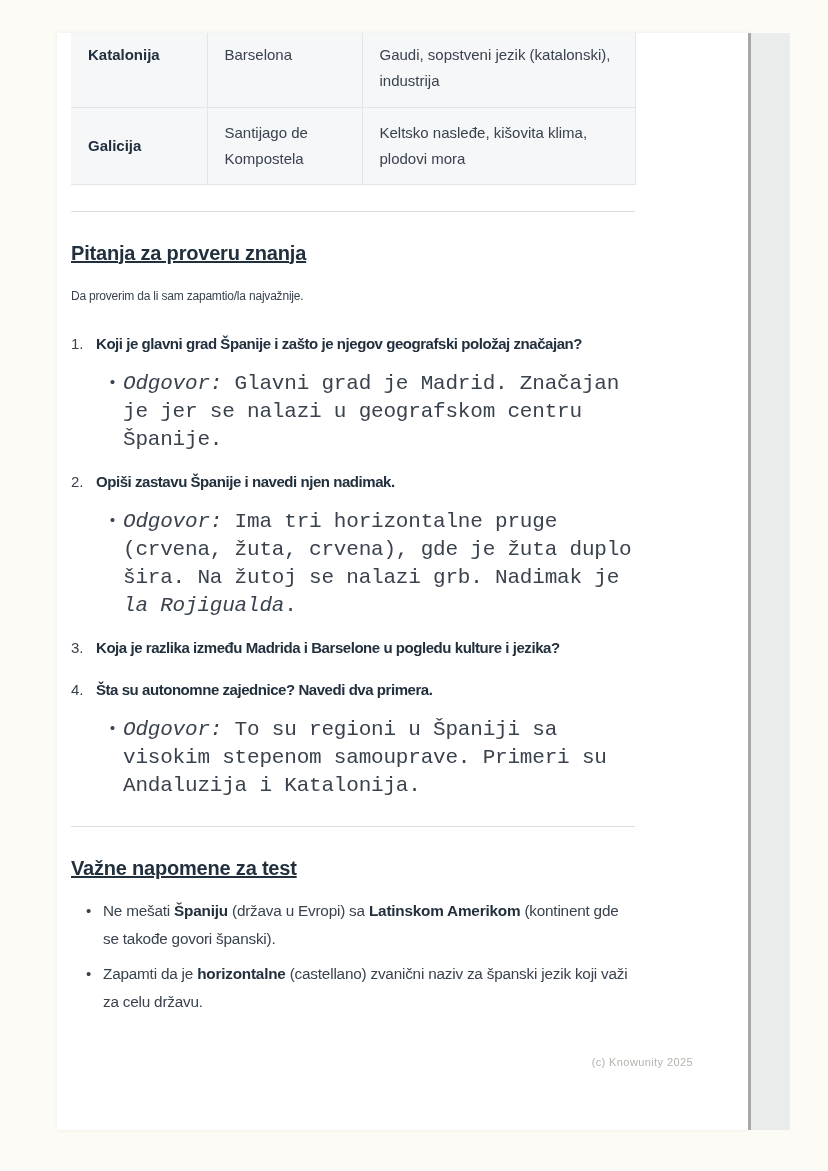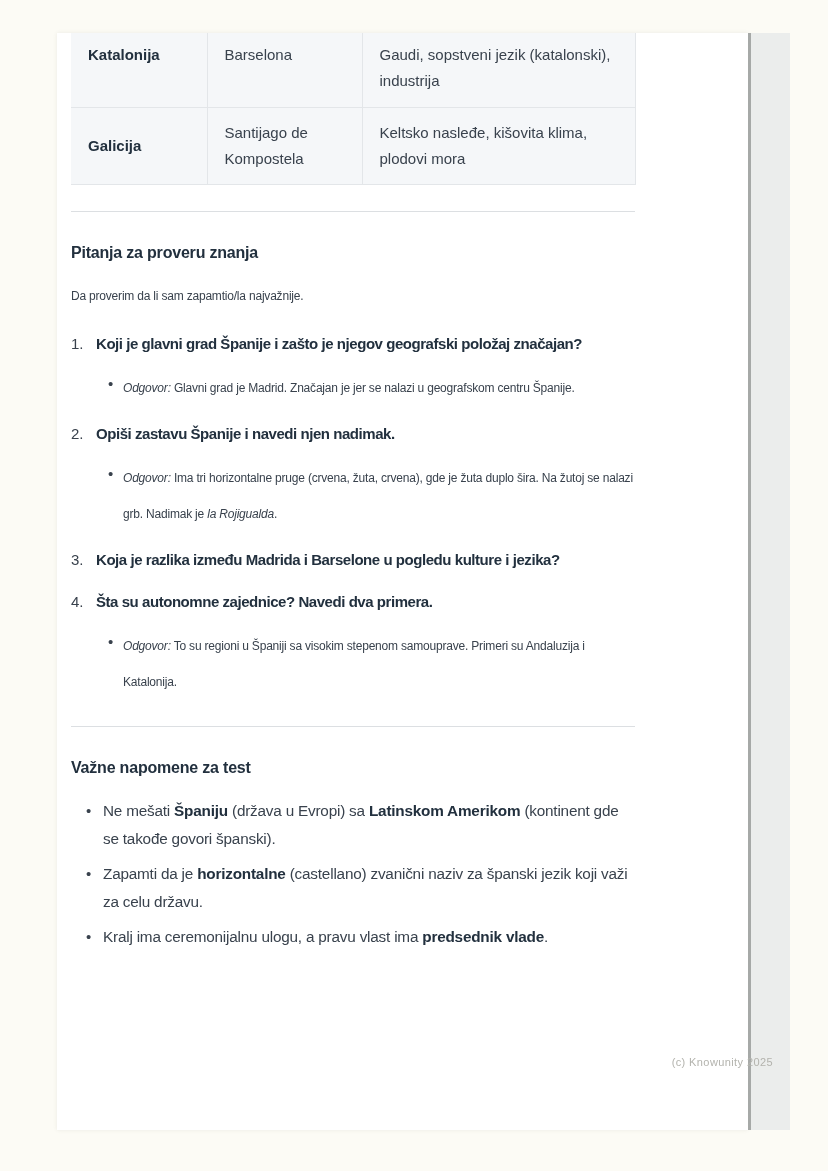--- a/index.html
+++ b/index.html
@@ -16,21 +16,21 @@
     --scroll_edge:#a6a9a7;
   }
   *{margin:0;padding:0;box-sizing:border-box;}
   html,body{width:828px;height:1171px;}
   body{
     background:var(--canvas_bg);
     font-family:"Liberation Sans","DejaVu Sans",sans-serif;
     color:var(--body_text);
     overflow:hidden;
   }
-  .stage{position:relative;width:828px;height:1171px;}
+  .stage{position:relative;width:748px;height:1171px;}
   .page{
     position:absolute;left:57px;top:33px;width:691px;height:1097px;
     background:var(--page_bg);
     box-shadow:0 0 4px rgba(90,90,80,0.10);
     overflow:hidden;
   }
   .scroll-strip{
     position:absolute;left:748px;top:33px;width:42px;height:1097px;
     background:var(--scroll_track);
     border-left:3px solid var(--scroll_edge);
@@ -57,23 +57,23 @@
   td.region-cell{font-weight:700;color:var(--heading_text);}
   tr.row-1 td{height:74px;vertical-align:top;padding-top:9px;}
   tr.row-2 td{height:85px;}
   tr.row-3 td{height:77px;}
   
   hr.divider{
     border:none;border-top:1px solid var(--divider);
     margin:26px 0 0 0;width:564px;
   }
   h2.section-title{
-    font-size:16px;line-height:30px;font-weight:700;
+    font-size:20px;line-height:30px;font-weight:700;
     color:var(--heading_text);
-    margin:26px 0 14px 0;letter-spacing:-0.2px;
+    margin:26px 0 14px 0;letter-spacing:-0.2px;text-decoration:underline;
   }
   p.intro{
     font-size:12px;line-height:28px;letter-spacing:-0.2px;
     margin:0 0 20px 0;
   }
   
   ol.questions{list-style:none;counter-reset:q;margin:20px 0 4px 0;}
   ol.questions>li{
     counter-increment:q;position:relative;padding-left:25px;margin-bottom:14px;
   }
@@ -83,21 +83,21 @@
     font-size:15px;line-height:28px;font-weight:400;color:var(--body_text);
   }
   .question-text{
     font-weight:700;color:var(--heading_text);
     font-size:15px;line-height:28px;letter-spacing:-0.45px;
     text-align:justify;
   }
   ul.answer{list-style:none;margin:12px 0 0 0;}
   ul.answer>li{
     position:relative;padding-left:27px;
-    font-size:12px;line-height:36px;letter-spacing:-0.2px;
+    font-size:21px;line-height:28px;letter-spacing:-0.2px;font-family:Liberation Mono, monospace;
   }
   ul.answer>li::before{
     content:"\2022";position:absolute;left:12px;top:0;
     font-size:15px;line-height:28px;color:var(--body_text);
   }
   
   ul.notes{list-style:none;margin:13px 0 0 0;}
   ul.notes>li{
     position:relative;padding-left:32px;margin-bottom:7px;
     font-size:15.3px;line-height:28px;letter-spacing:-0.2px;
@@ -172,21 +172,20 @@
         </li>
       </ol>
 
       <hr class="divider">
 
       <h2 class="section-title">Važne napomene za test</h2>
 
       <ul class="notes">
         <li><span>Ne mešati </span><span class="seg-b">Španiju</span><span> (država u Evropi) sa </span><span class="seg-b">Latinskom Amerikom</span><span> (kontinent gde se takođe govori španski).</span></li>
         <li><span>Zapamti da je </span><span class="seg-b">horizontalne</span><span> (castellano) zvanični naziv za španski jezik koji važi za celu državu.</span></li>
-        <li><span>Kralj ima ceremonijalnu ulogu, a pravu vlast ima </span><span class="seg-b">predsednik vlade</span><span>.</span></li>
       </ul>
 
     </div>
   </div>
 
   <div class="scroll-strip"></div>
 
   <div class="watermark">(c) Knowunity 2025</div>
 
 </div>

